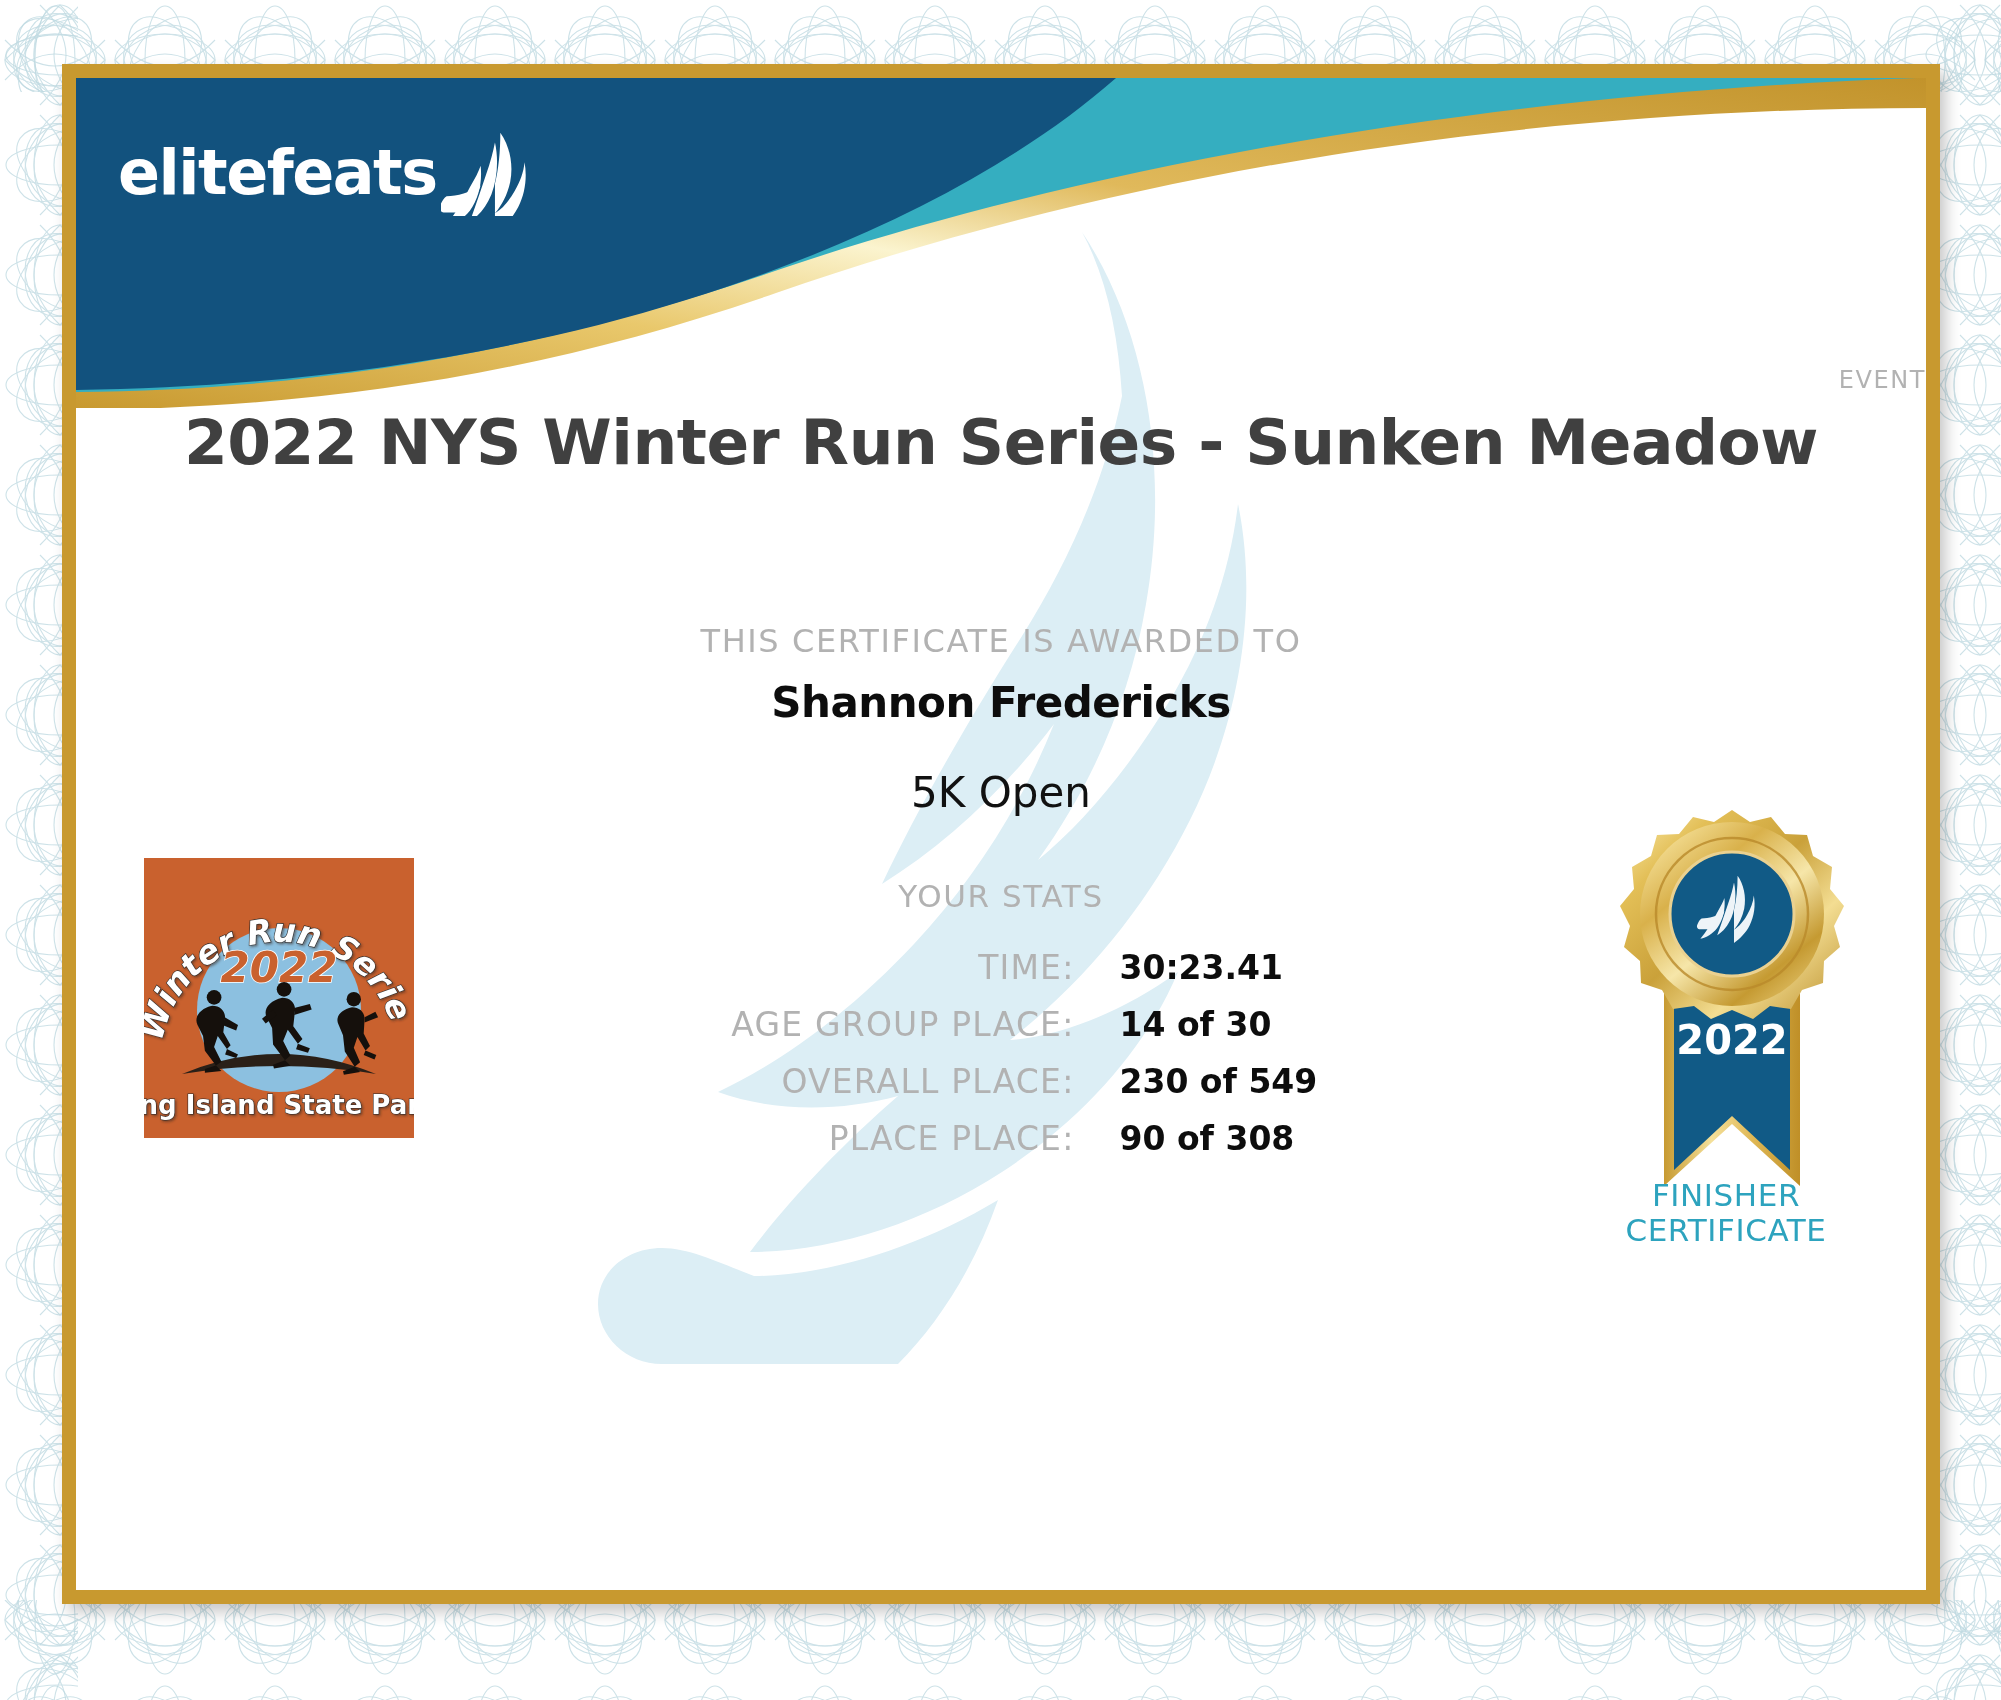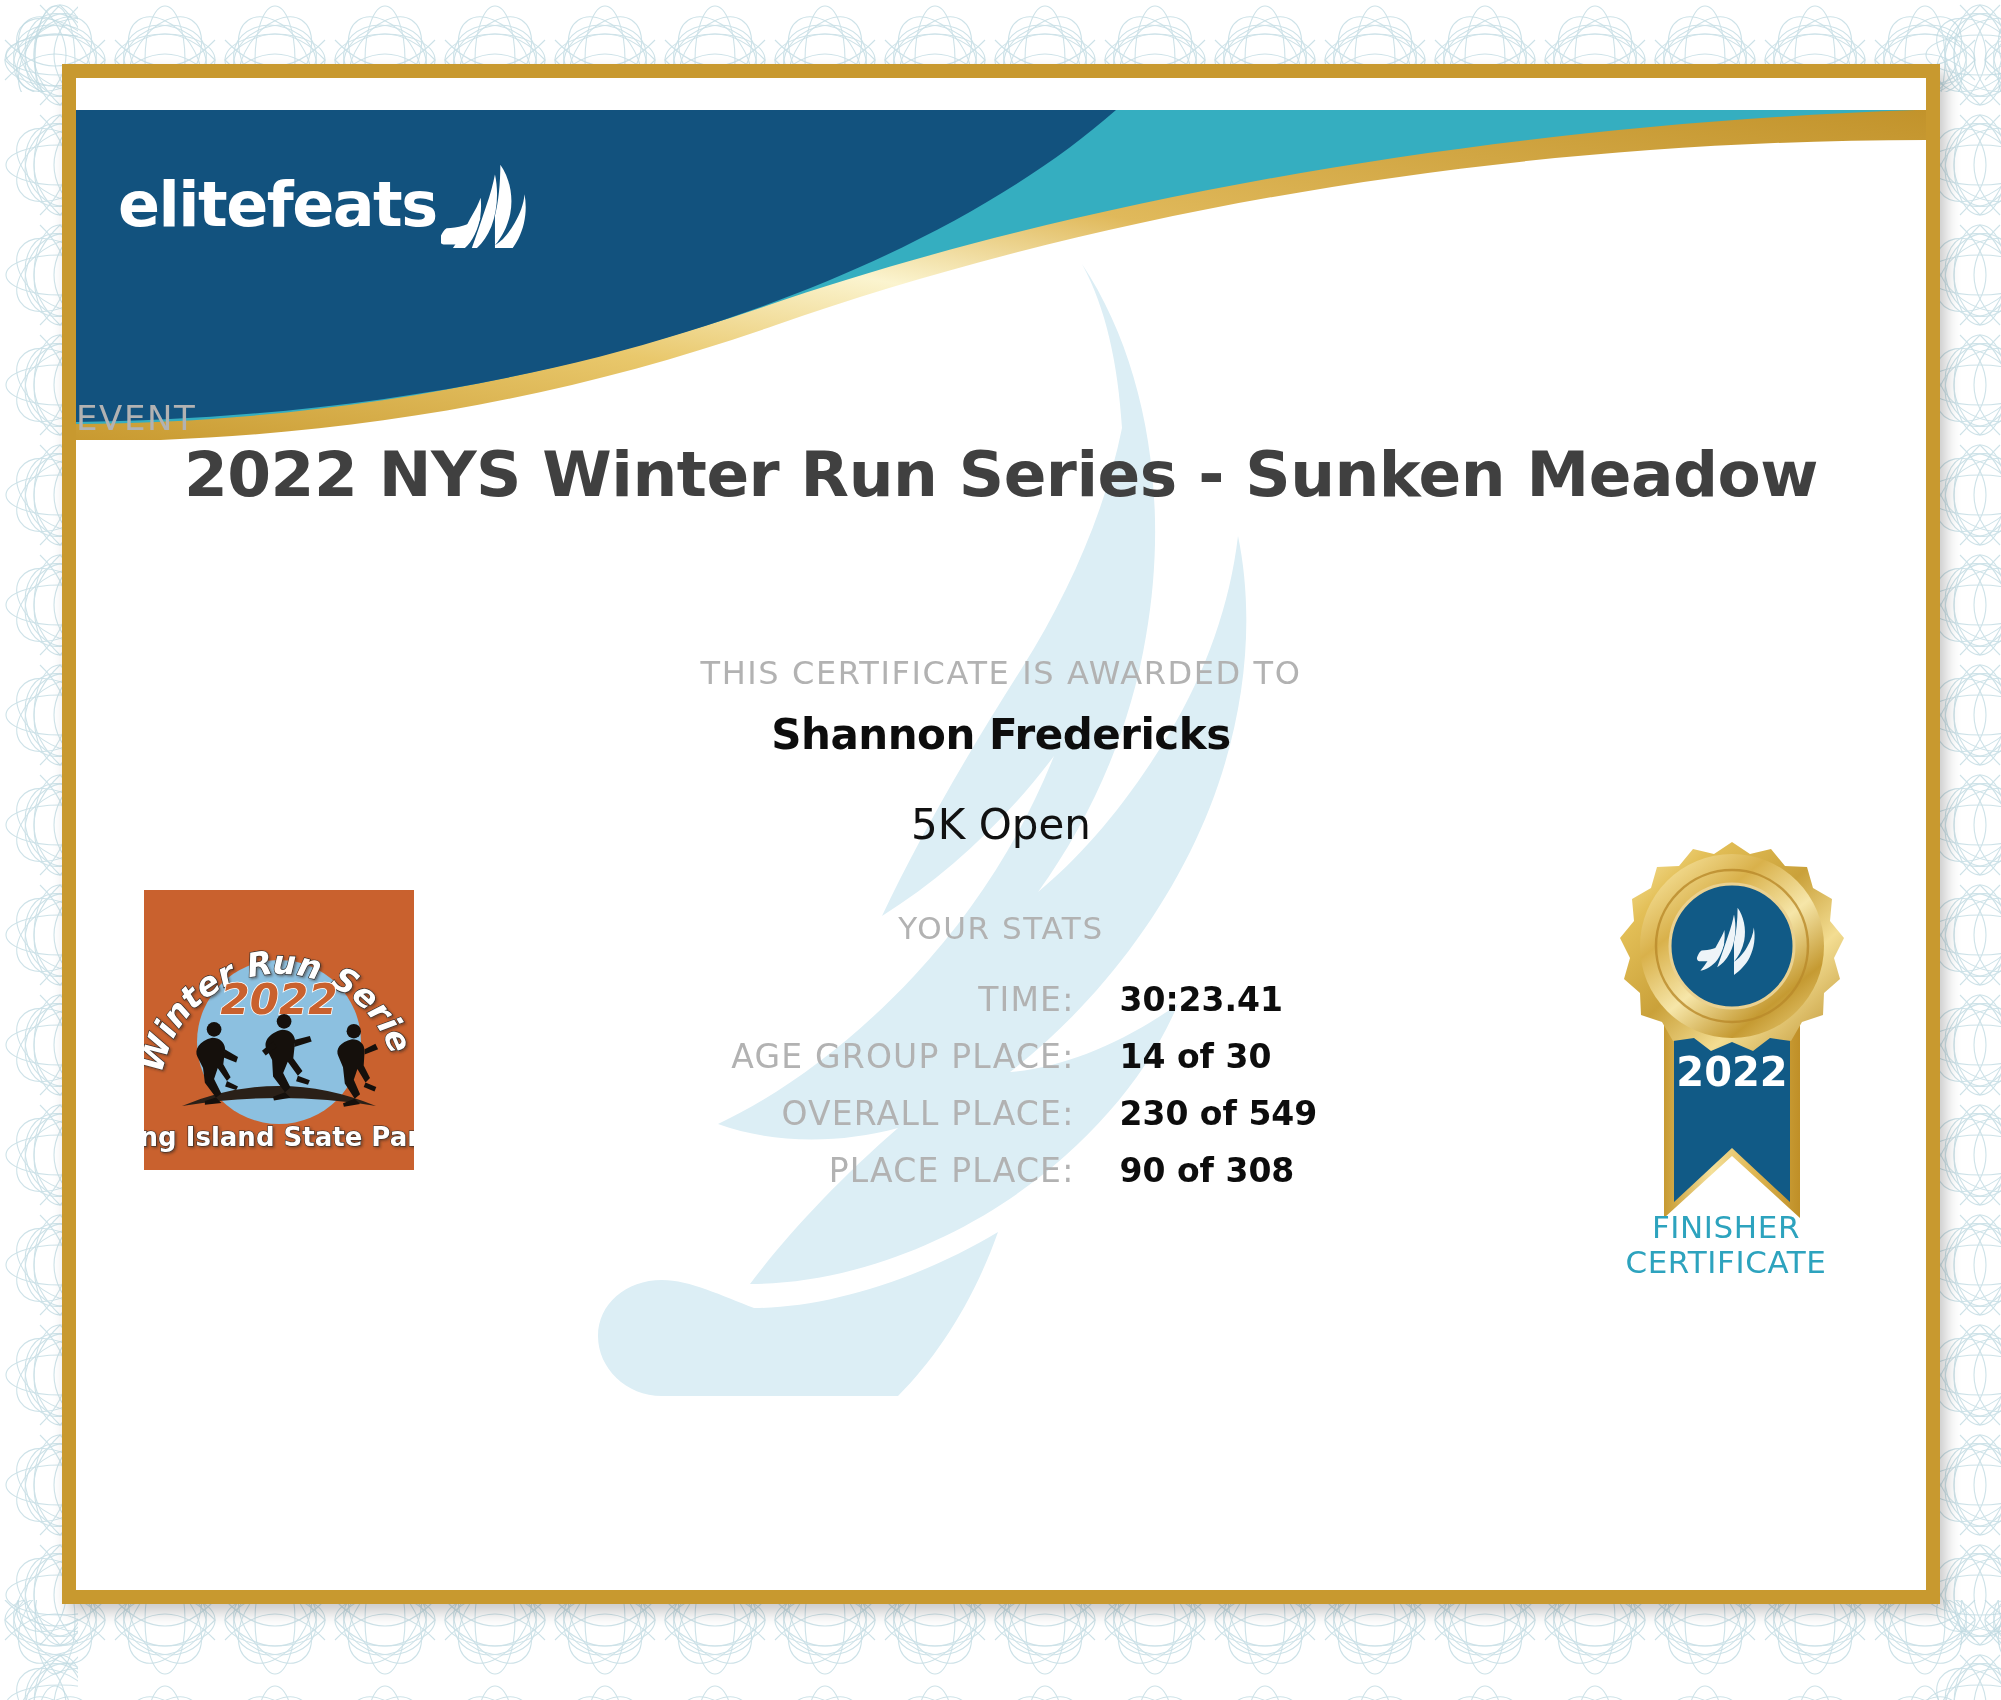--- a/index.html
+++ b/index.html
@@ -38,21 +38,20 @@
     border: 14px solid #c8992f;
     box-shadow: 6px 8px 14px rgba(0,0,0,0.22);
     overflow: hidden;
   }
 
   #cert-inner {
     position: absolute;
     inset: 0;
     overflow: hidden;
     background: #ffffff;
-    margin-top: 32px;
   }
 
   
   #header-art {
     position: absolute;
     left: 0; top: 0;
     width: 1850px;
     height: 330px;
     display: block;
   }
@@ -101,22 +100,22 @@
     color: #b2b2b2;
     font-weight: 400;
     letter-spacing: 1.6px;
     font-family: "DejaVu Sans", sans-serif;
   }
 
   #event-label {
     position: absolute;
     top: 288px;
     left: 0; right: 0;
-    text-align: left;
-    font-size: 34px;
+    text-align: right;
+    font-size: 24px;
   }
 
   #event-title {
     position: absolute;
     top: 328px;
     left: 0; right: 0;
     text-align: center;
     font-size: 63px;
     font-weight: 700;
     color: #404040;

